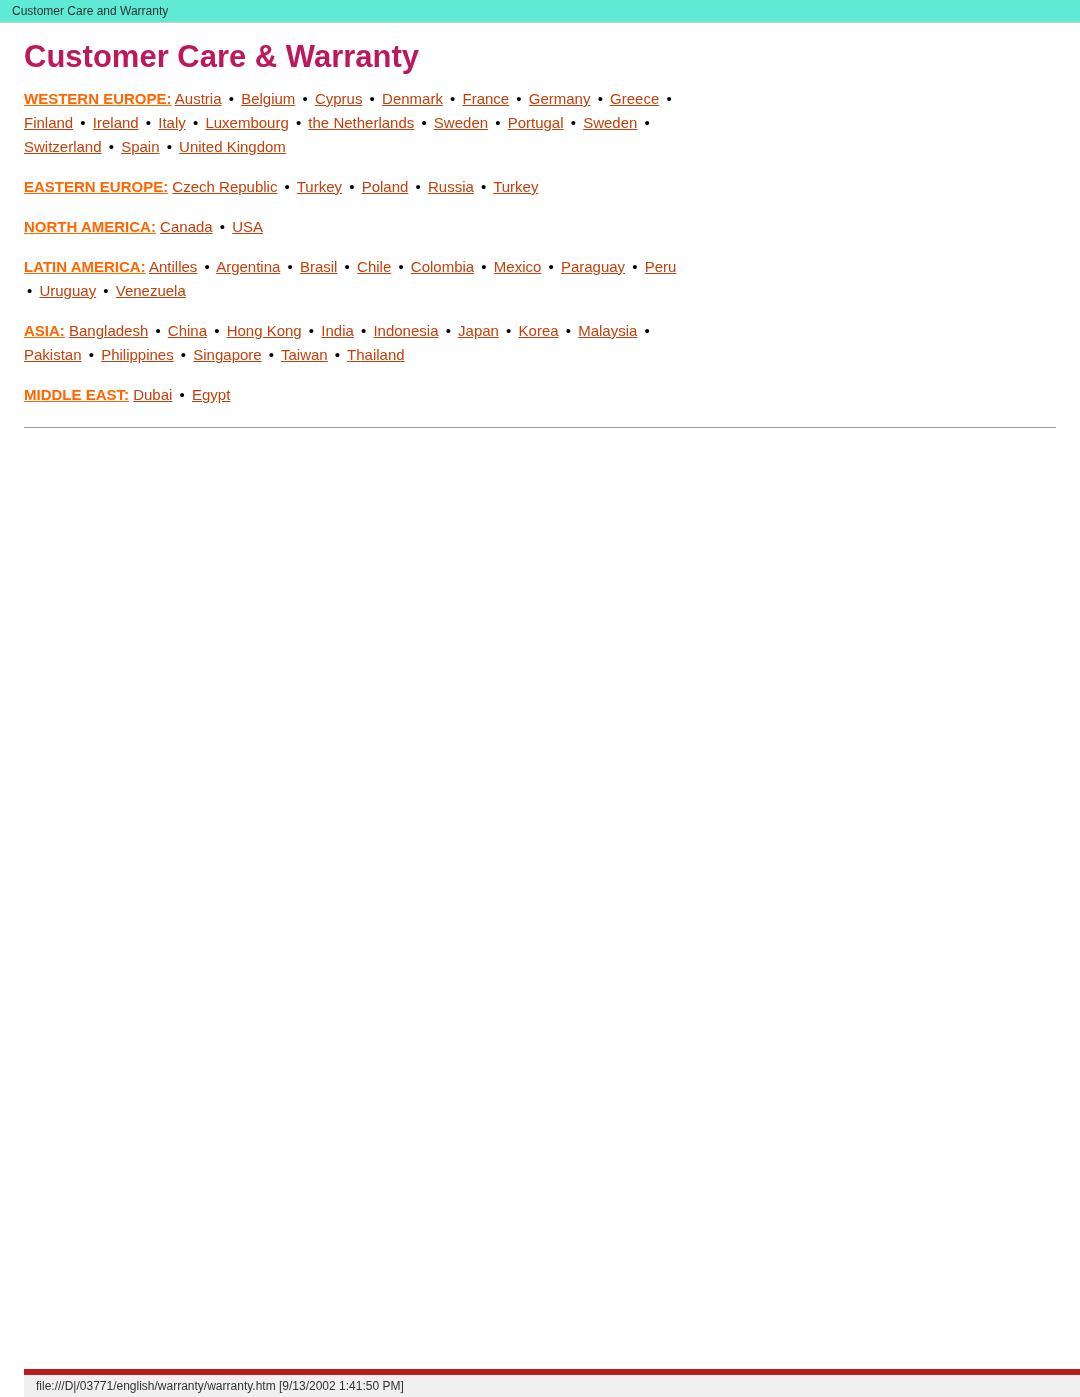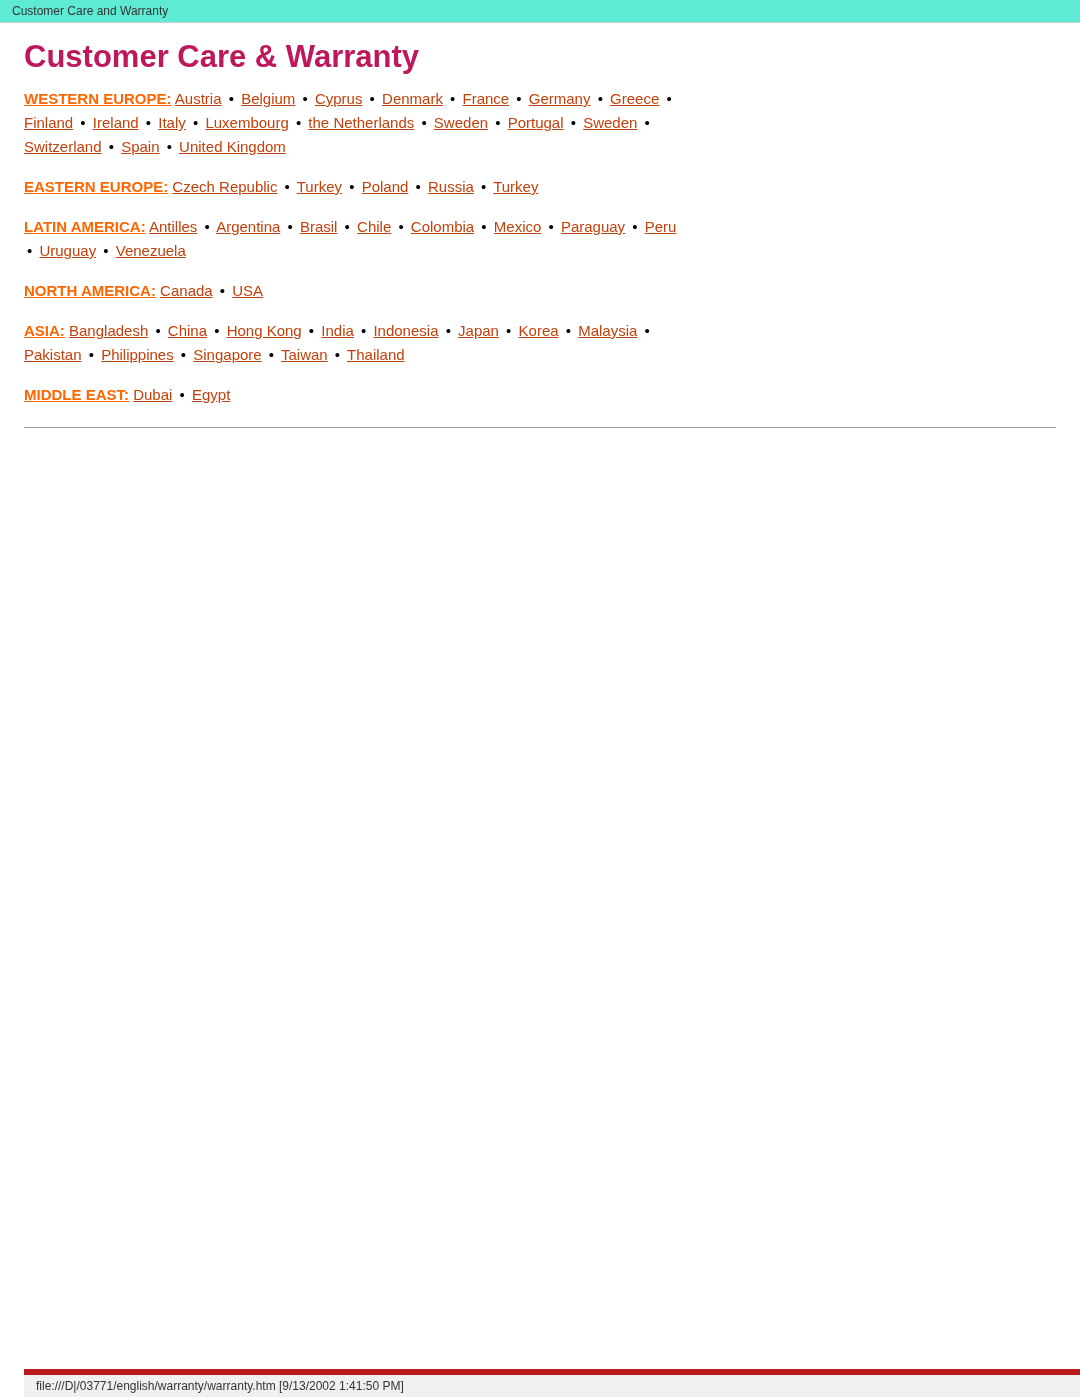--- a/index.html
+++ b/index.html
@@ -123,38 +123,38 @@
   <div class="region-block">
     <span class="region-label">EASTERN EUROPE:</span>
     <a href="#">Czech Republic</a><span class="bullet"> •</span>
     <a href="#">Turkey</a><span class="bullet"> •</span>
     <a href="#">Poland</a><span class="bullet"> •</span>
     <a href="#">Russia</a><span class="bullet"> •</span>
     <a href="#">Turkey</a>
   </div>
 
   <div class="region-block">
+    <span class="region-label">NORTH AMERICA:</span>
+    <a href="#">Canada</a><span class="bullet"> •</span>
+    <a href="#">USA</a>
+  </div>
+
+  <div class="region-block">
     <span class="region-label">LATIN AMERICA:</span>
     <a href="#">Antilles</a><span class="bullet"> •</span>
     <a href="#">Argentina</a><span class="bullet"> •</span>
     <a href="#">Brasil</a><span class="bullet"> •</span>
     <a href="#">Chile</a><span class="bullet"> •</span>
     <a href="#">Colombia</a><span class="bullet"> •</span>
     <a href="#">Mexico</a><span class="bullet"> •</span>
     <a href="#">Paraguay</a><span class="bullet"> •</span>
     <a href="#">Peru</a><br>
     <span class="bullet">•</span>
     <a href="#">Uruguay</a><span class="bullet"> •</span>
     <a href="#">Venezuela</a>
-  </div>
-
-  <div class="region-block">
-    <span class="region-label">NORTH AMERICA:</span>
-    <a href="#">Canada</a><span class="bullet"> •</span>
-    <a href="#">USA</a>
   </div>
 
 
   <div class="region-block">
     <span class="region-label">ASIA:</span>
     <a href="#">Bangladesh</a><span class="bullet"> •</span>
     <a href="#">China</a><span class="bullet"> •</span>
     <a href="#">Hong Kong</a><span class="bullet"> •</span>
     <a href="#">India</a><span class="bullet"> •</span>
     <a href="#">Indonesia</a><span class="bullet"> •</span>

